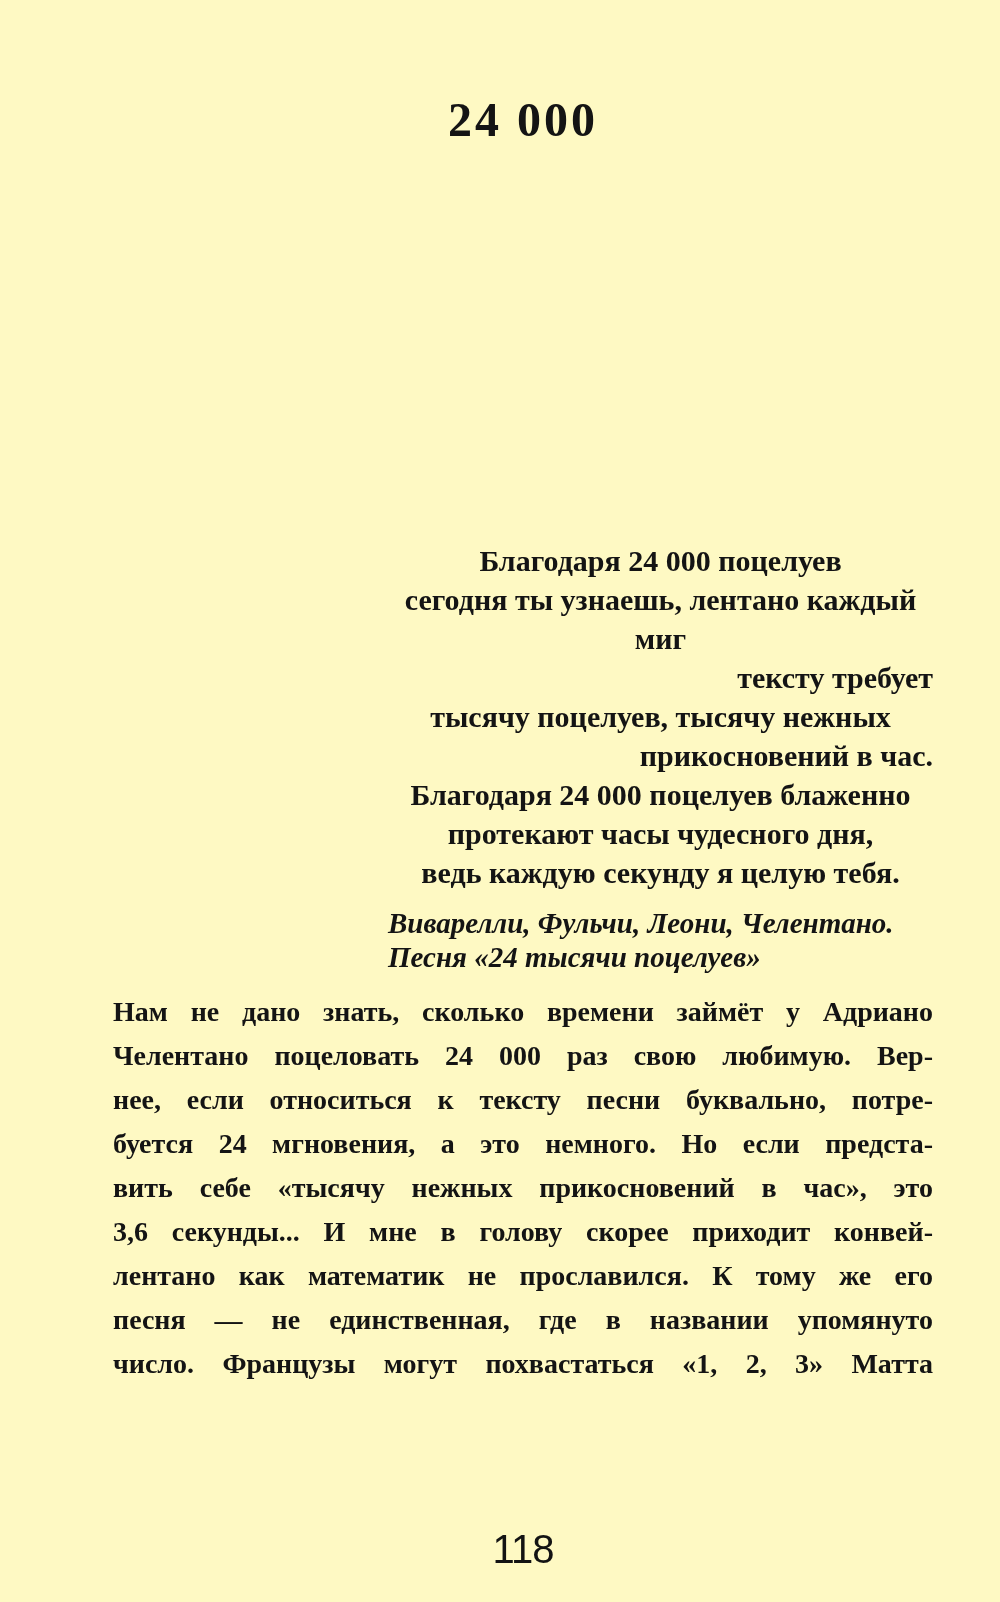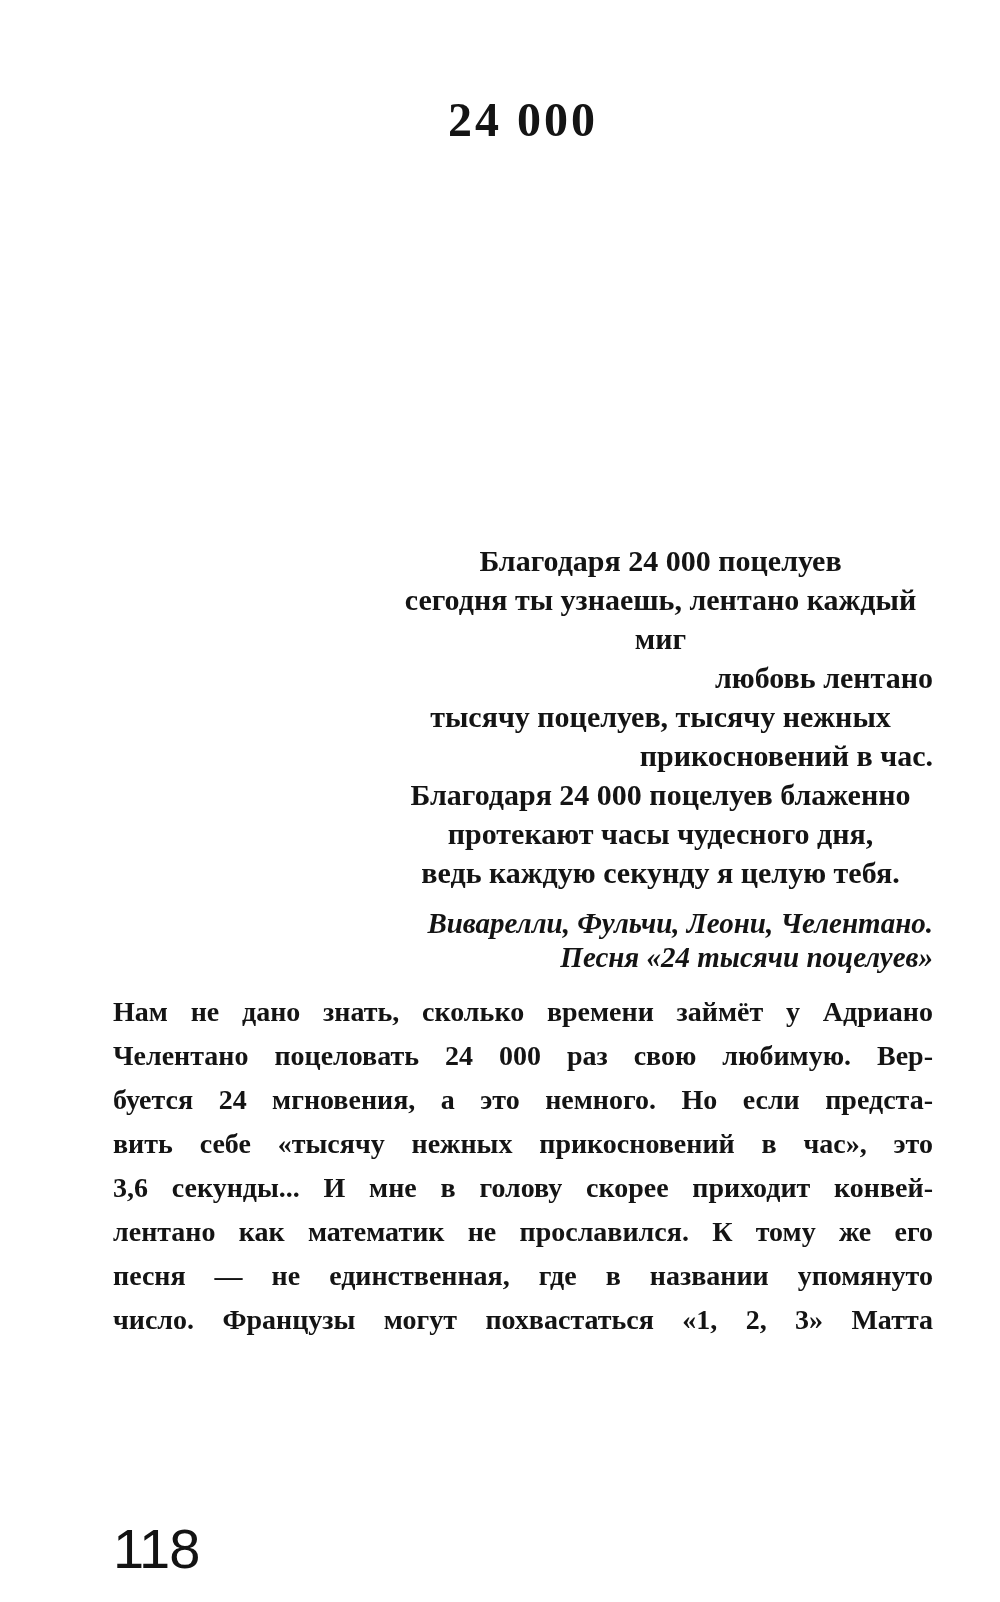--- a/index.html
+++ b/index.html
@@ -5,21 +5,21 @@
   html, body {
     margin: 0;
     padding: 0;
     background: #e8e8e6;
   }
   .page {
     position: relative;
     width: 1000px;
     height: 1602px;
     margin: 0 auto;
-    background: #ffffff;
+    background: #fef9c3;
     color: #141414;
     font-family: "Liberation Serif", serif;
     overflow: hidden;
   }
   .chapter-title {
     position: absolute;
     top: 92px;
     left: 113px;
     width: 820px;
     text-align: center;
@@ -38,73 +38,75 @@
     font-weight: bold;
   }
   .epigraph-line { text-align: center; }
   .epigraph-line.align-right { text-align: right; }
   .epigraph-attribution {
     margin-top: 14px;
     font-size: 29px;
     line-height: 34px;
     font-style: italic;
     font-weight: bold;
-    text-align: right;
+    text-align: left;
   }
   .body-paragraph {
     position: absolute;
     top: 990px;
     left: 113px;
     width: 820px;
     font-size: 28px;
     line-height: 44px;
     font-weight: bold;
   }
   .body-line {
     text-align: justify;
     text-align-last: justify;
   }
   .page-number {
     position: absolute;
     top: 1529px;
     left: 113px;
     width: 820px;
+    text-align: center;
     font-family: "Liberation Sans", sans-serif;
-    font-size: 56px;
+    font-size: 40px;
     line-height: 40px;
     letter-spacing: -1px;
     color: #131313;
   }
 </style>
 </head>
 <body>
 
 <div class="page">
 
   <div class="chapter-title">24 000</div>
 
   <div class="epigraph">
     <div class="epigraph-line">Благодаря 24 000 поцелуев</div>
     <div class="epigraph-line">сегодня ты узнаешь, лентано каждый миг</div>
-    <div class="epigraph-line align-right">любовь лентано</div>
+    <div class="epigraph-line align-right">тексту требует</div>
     <div class="epigraph-line">тысячу поцелуев, тысячу нежных</div>
     <div class="epigraph-line align-right">прикосновений в час.</div>
     <div class="epigraph-line">Благодаря 24 000 поцелуев блаженно</div>
     <div class="epigraph-line">протекают часы чудесного дня,</div>
     <div class="epigraph-line">ведь каждую секунду я целую тебя.</div>
 
     <div class="epigraph-attribution">
       <div>Виварелли, Фульчи, Леони, Челентано.</div>
       <div>Песня «24 тысячи поцелуев»</div>
     </div>
   </div>
 
   <div class="body-paragraph">
     <div class="body-line">Нам не дано знать, сколько времени займёт у Адриано</div>
     <div class="body-line">Челентано поцеловать 24 000 раз свою любимую. Вер-</div>
+    <div class="body-line">нее, если относиться к тексту песни буквально, потре-</div>
     <div class="body-line">буется 24 мгновения, а это немного. Но если предста-</div>
     <div class="body-line">вить себе «тысячу нежных прикосновений в час», это</div>
     <div class="body-line">3,6 секунды... И мне в голову скорее приходит конвей-</div>
     <div class="body-line">лентано как математик не прославился. К тому же его</div>
     <div class="body-line">песня — не единственная, где в названии упомянуто</div>
     <div class="body-line">число. Французы могут похвастаться «1, 2, 3» Матта</div>
   </div>
 
   <div class="page-number">118</div>
 

